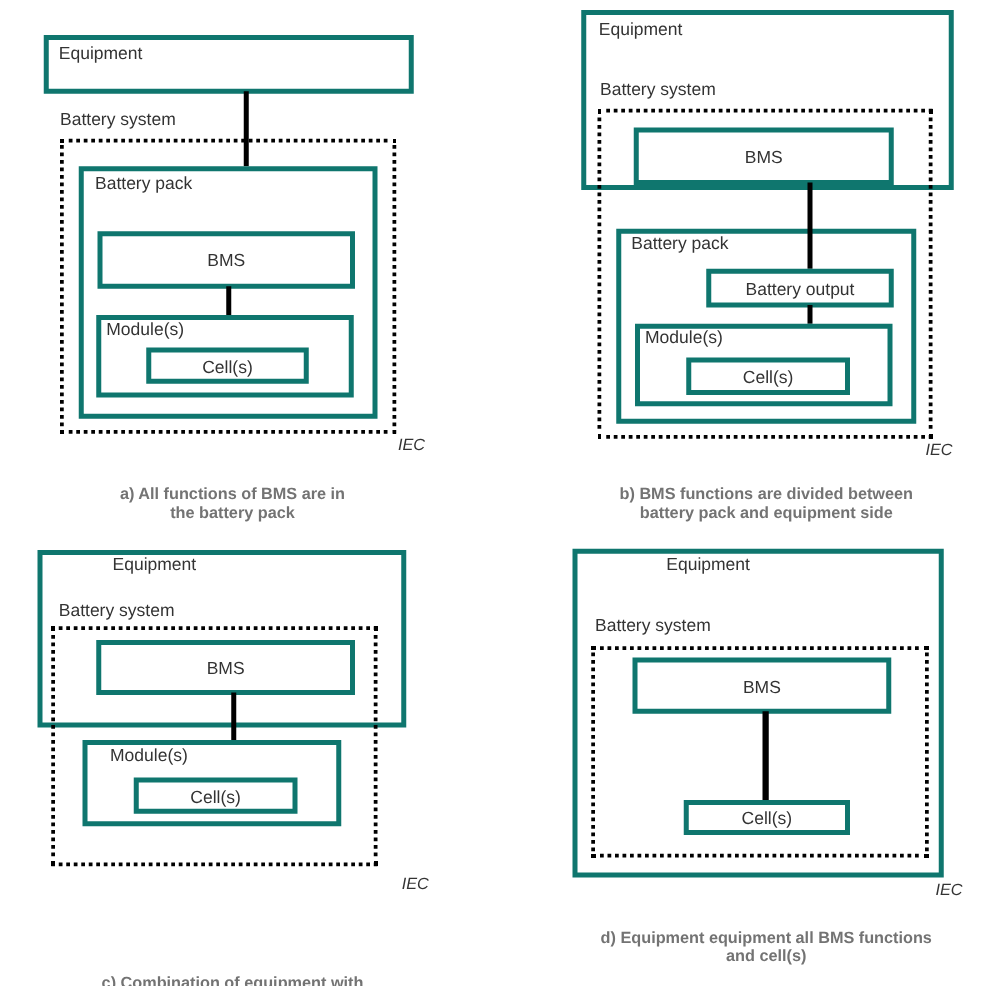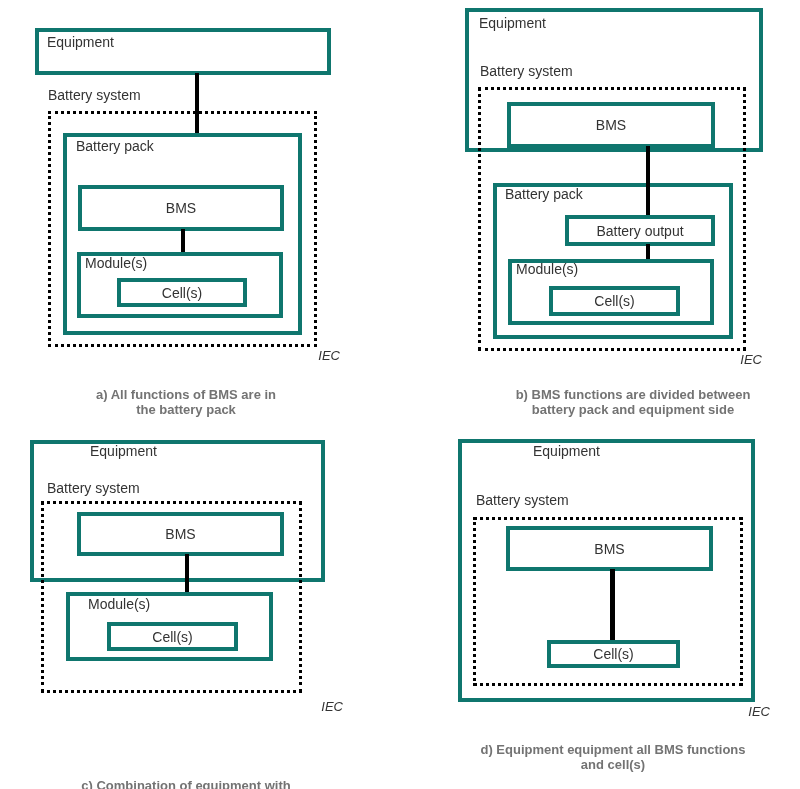--- a/index.html
+++ b/index.html
@@ -105,21 +105,21 @@
     <div class="conn" style="left:646px; top:244px; width:4px; height:19px;"></div>
     <div class="box" style="left:508px; top:259px; width:206px; height:66px;"></div>
     <div class="box center" style="left:549px; top:286px; width:131px; height:30px;">
       <span class="boxlbl">Cell(s)</span>
     </div>
     <div class="lbl" style="left:479px; top:16px;">Equipment</div>
     <div class="lbl" style="left:480px; top:64px;">Battery system</div>
     <div class="lbl" style="left:505px; top:187px;">Battery pack</div>
     <div class="lbl" style="left:516px; top:262px;">Module(s)</div>
     <div class="iec" style="left:722px; top:352px; width:40px;">IEC</div>
-    <div class="caption" style="left:483px; top:387px;">
+    <div class="caption" style="left:463px; top:387px;">
       <div>b) BMS functions are divided between</div>
       <div>battery pack and equipment side</div>
     </div>
   </div>
 
   <div>
     <div class="box" style="left:30px; top:440px; width:295px; height:142px;"></div>
     <div class="dotted" style="left:41px; top:501px; width:261px; height:192px;"></div>
     <div class="box center" style="left:77px; top:512px; width:207px; height:44px;">
       <span class="boxlbl">BMS</span>

